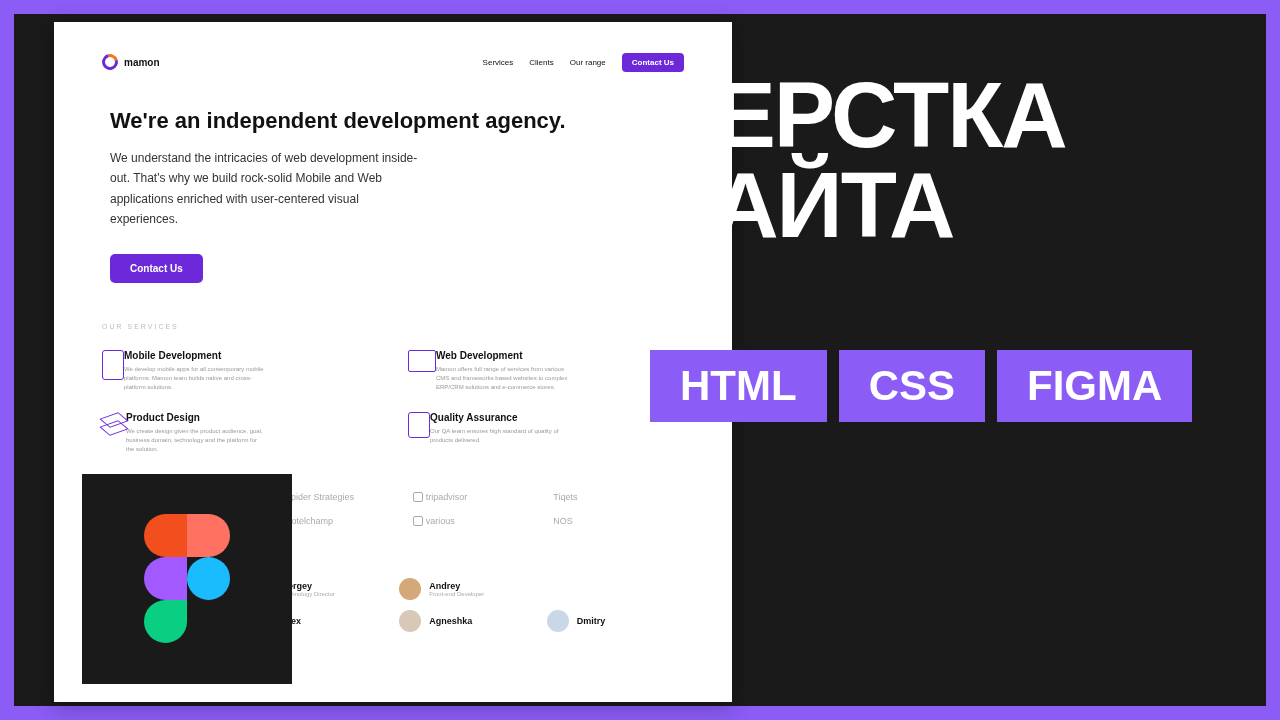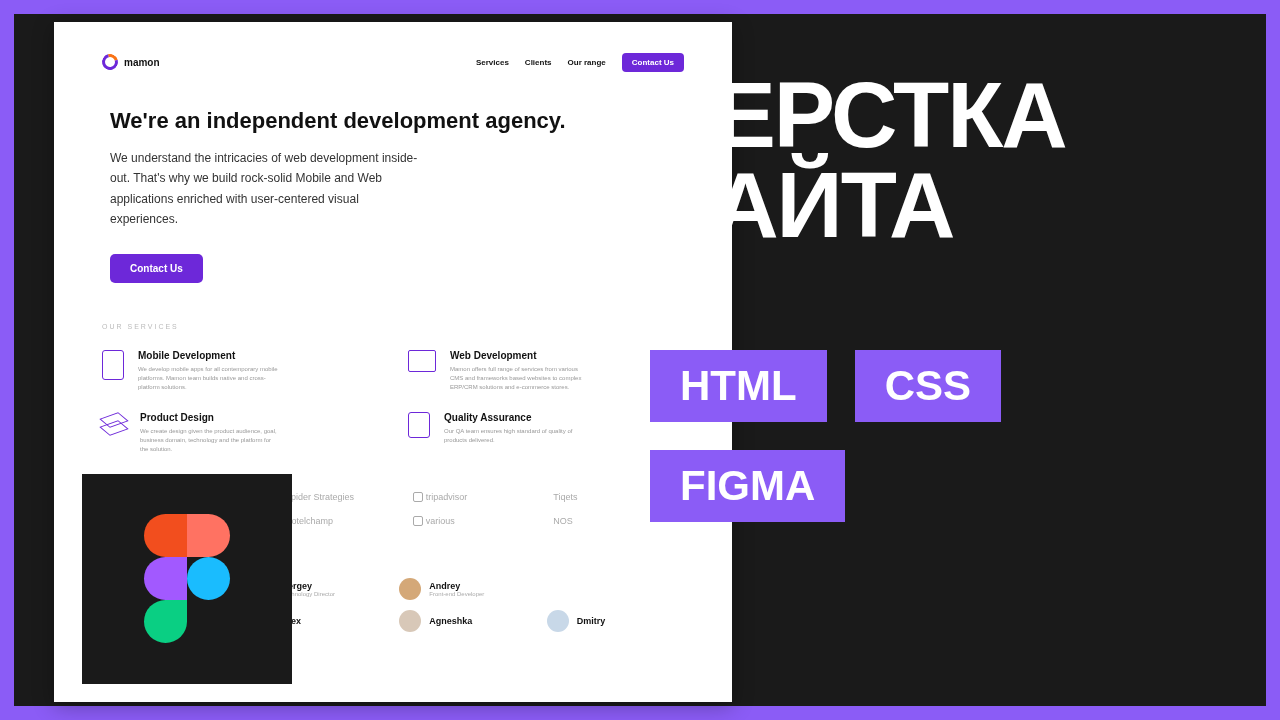--- a/index.html
+++ b/index.html
@@ -38,21 +38,21 @@
   }
   .logo { display: flex; align-items: center; gap: 6px; }
   .logo-mark {
     width: 16px; height: 16px; border-radius: 50%;
     border: 3px solid #6d28d9;
     border-top-color: #f97316;
     transform: rotate(30deg);
   }
   .logo-text { font-size: 10px; font-weight: 700; color: #111; }
   .nav { display: flex; align-items: center; gap: 16px; }
-  .nav-link { font-size: 8px; font-weight: 700; color: #111; }
+  .nav-link { font-size: 8px; font-weight: 400; color: #111; }
   .nav-btn {
     font-size: 8px; font-weight: 600; color: #fff;
     background: #6d28d9; padding: 5px 10px; border-radius: 4px;
   }
   .hero { margin-top: 30px; margin-left: 8px; }
   .hero h1 { font-size: 22px; font-weight: 700; color: #111; margin-bottom: 14px; }
   .hero p { font-size: 12px; color: #333; line-height: 1.7; max-width: 310px; }
   .hero-btn {
     display: inline-block;
     font-size: 10px; font-weight: 600; color: #fff;
@@ -62,21 +62,21 @@
   .section-label {
     font-size: 7px; letter-spacing: 2px; color: #bbb;
     margin-top: 40px;
   }
   .services {
     margin-top: 20px;
     display: grid;
     grid-template-columns: 1fr 1fr;
     gap: 20px 30px;
   }
-  .service { display: flex; gap: 14px; }
+  .service { display: flex; gap: 0; }
   .service-icon {
     width: 22px; height: 30px; flex-shrink: 0;
     border: 1.5px solid #6d28d9; border-radius: 3px;
   }
   .service-icon.monitor { width: 28px; height: 22px; border-radius: 2px; }
   .service-icon.layers {
     width: 24px; height: 24px; border: none; position: relative;
   }
   .service-icon.layers::before, .service-icon.layers::after {
     content: ""; position: absolute; width: 18px; height: 10px;
@@ -136,21 +136,21 @@
     top: 56px;
     width: 560px;
     color: #fff;
   }
   .headline {
     font-size: 92px;
     font-weight: 900;
     line-height: 0.98;
     letter-spacing: -2px;
   }
-  .tags { margin-top: 100px; display: flex; flex-wrap: wrap; gap: 28px; }
+  .tags { margin-top: 100px; display: flex; flex-wrap: wrap; gap: 12px; }
   .tag {
     background: #8b5cf6;
     color: #fff;
     font-size: 42px;
     font-weight: 900;
     padding: 12px 30px;
     letter-spacing: 0px;
   }
 </style>
 </head>

